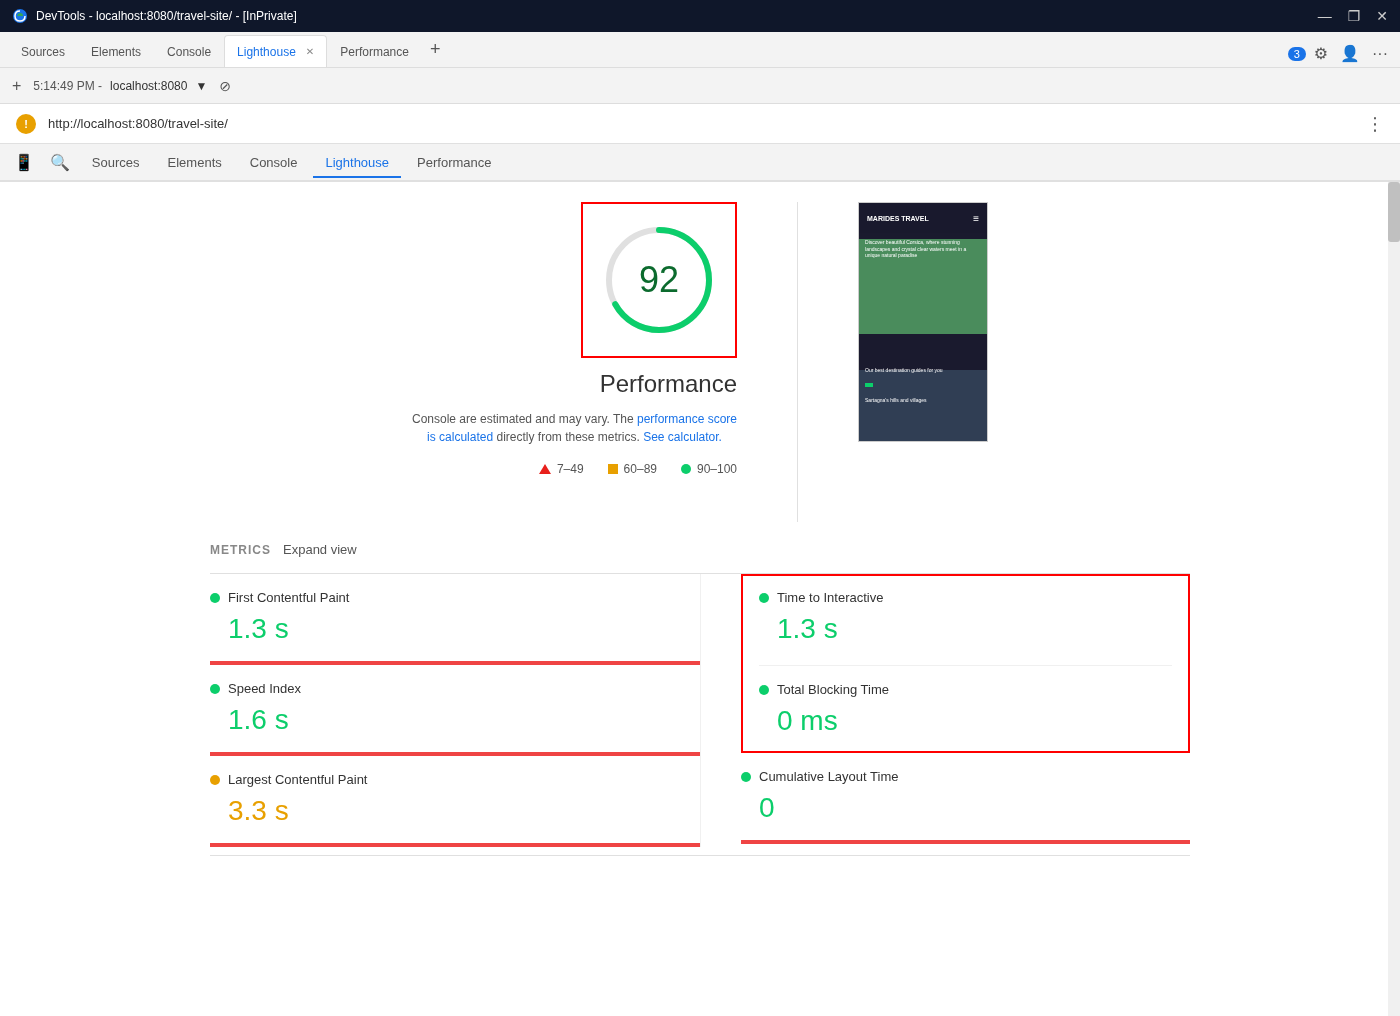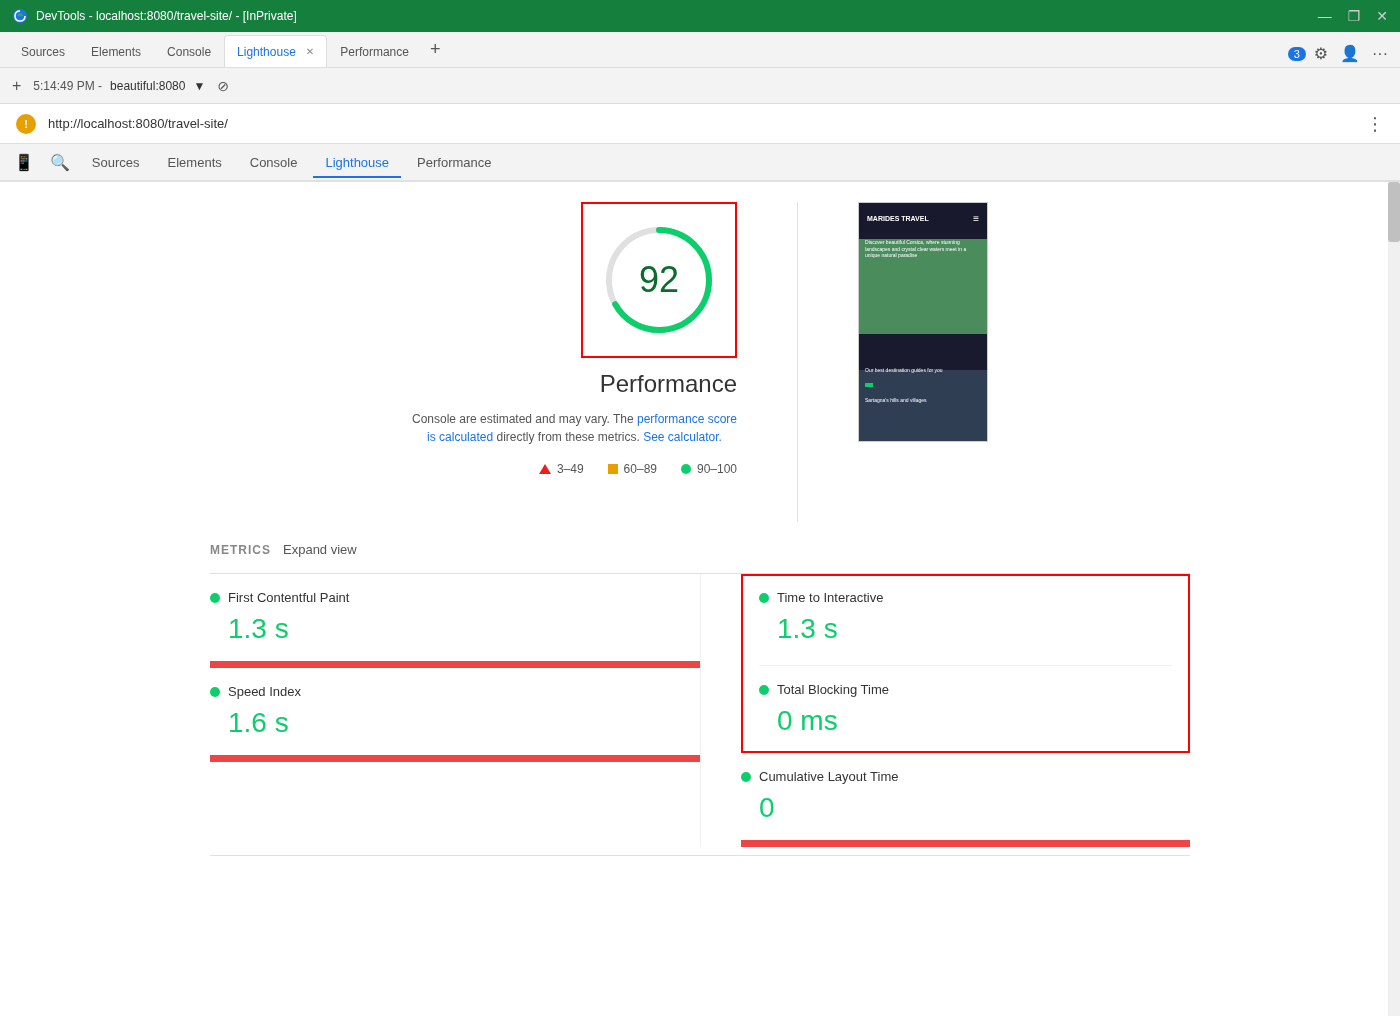--- a/index.html
+++ b/index.html
@@ -1,20 +1,20 @@
 <!DOCTYPE html>
 <html><head>
   <meta charset="utf-8">
   <style>
     * { box-sizing: border-box; margin: 0; padding: 0; }
     body { font-family: 'Segoe UI', Arial, sans-serif; background: #fff; width: 1400px; height: 1016px; overflow: hidden; }
 
     
     .title-bar {
-      background: #15803d;
+      background: #0f172a;
       color: #fff;
       height: 32px;
       display: flex;
       align-items: center;
       padding: 0 12px;
       font-size: 12px;
       justify-content: space-between;
     }
     .title-bar-left { display: flex; align-items: center; gap: 8px; }
     .title-bar-controls { display: flex; gap: 16px; }
@@ -298,21 +298,21 @@
     }
 
     .metrics-grid {
       display: grid;
       grid-template-columns: 1fr 1fr;
       gap: 0;
     }
 
     .metric-item {
       padding: 16px 0;
-      border-bottom: 7px solid #ef4444;
+      border-bottom: 4px solid #ef4444;
     }
     .metric-header {
       display: flex;
       align-items: center;
       gap: 8px;
       margin-bottom: 8px;
     }
     .metric-dot {
       width: 10px;
       height: 10px;
@@ -380,21 +380,21 @@
     <span class="icon-btn">⚙</span>
     <span class="icon-btn">👤</span>
     <span class="icon-btn">···</span>
   </div>
 </div>
 
 <div class="toolbar">
   <span class="toolbar-btn">+</span>
   <div class="url-bar">
     <span class="url-time">5:14:49 PM - </span>
-    <span class="url-host">beautiful:8080</span>
+    <span class="url-host">localhost:8080</span>
     <span>▼</span>
     <span style="margin-left:4px; font-size:14px; color:#555;">⊘</span>
   </div>
 </div>
 
 <div class="address-bar">
   <div class="address-icon">!</div>
   <span class="address-url">http://localhost:8080/travel-site/</span>
   <span class="address-more">⋮</span>
 </div>
@@ -432,21 +432,21 @@
       <p class="perf-description">
         <span>Console are estimated and may vary. The</span>
         <a href="#">performance score<br>is calculated</a>
         <span>directly from these metrics.</span>
         <a href="#">See calculator.</a>
       </p>
 
       <div class="score-legend">
         <div class="legend-item">
           <div class="legend-triangle"></div>
-          <span>3–49</span>
+          <span>7–49</span>
         </div>
         <div class="legend-item">
           <div class="legend-square"></div>
           <span>60–89</span>
         </div>
         <div class="legend-item">
           <div class="legend-circle"></div>
           <span>90–100</span>
         </div>
       </div>
@@ -493,20 +493,27 @@
         </div>
 
         <div class="metric-item">
           <div class="metric-header">
             <div class="metric-dot green"></div>
             <span class="metric-name">Speed Index</span>
           </div>
           <div class="metric-value green">1.6 s</div>
         </div>
 
+        <div class="metric-item">
+          <div class="metric-header">
+            <div class="metric-dot orange"></div>
+            <span class="metric-name">Largest Contentful Paint</span>
+          </div>
+          <div class="metric-value orange">3.3 s</div>
+        </div>
 
       </div>
 
       <div class="right-col-metrics">
 
         <div style="border: 2px solid red; padding: 14px 16px; margin: 0 0 0 0;">
 
           <div style="margin-bottom: 20px;">
             <div class="metric-header">
               <div class="metric-dot green"></div>

